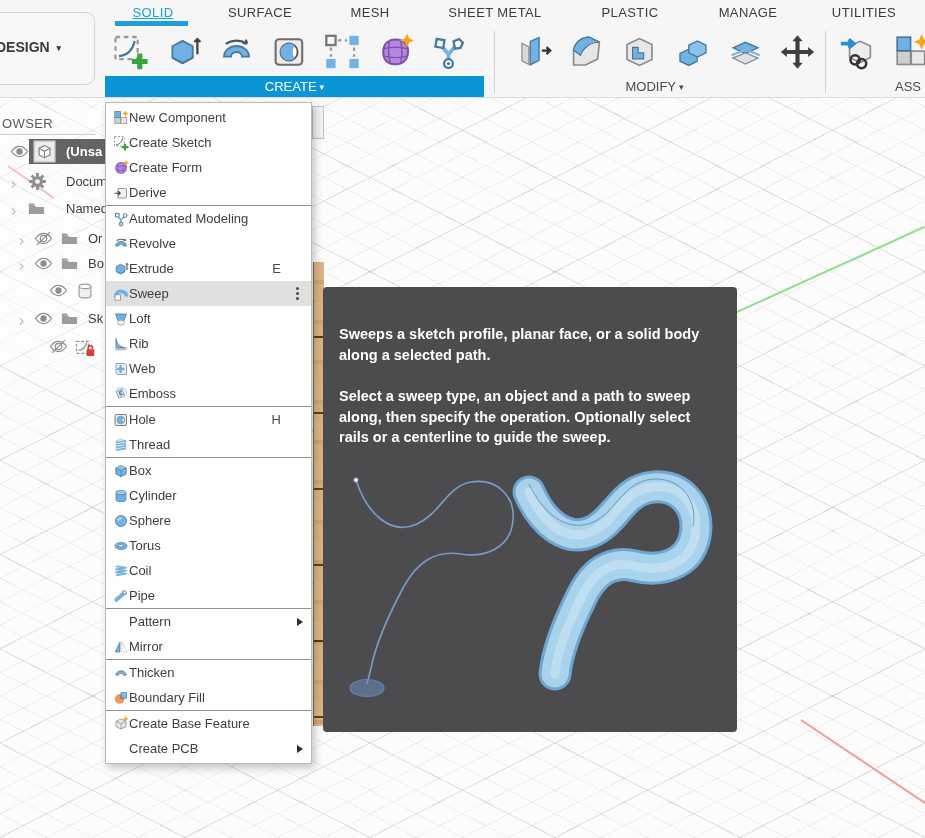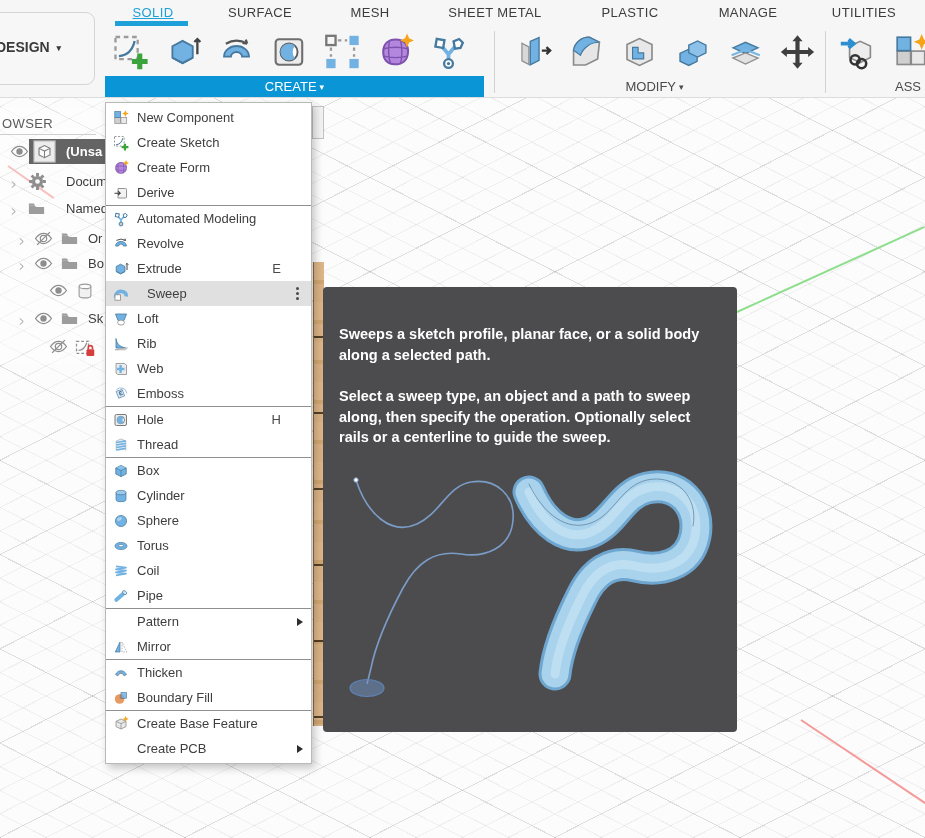--- a/index.html
+++ b/index.html
@@ -39,24 +39,24 @@
   .b-row{position:absolute;left:8px;width:105px;height:42px;}
   .b-row .lbl{position:absolute;top:5px;font-size:13px;color:#3d3d3d;white-space:nowrap;}
   .b-row .lbl.sel{color:#fff;font-weight:bold;}
   .b-ico{position:absolute;display:block;}
   .b-ico svg{width:100%;height:100%;}
   .b-hl{position:absolute;left:21px;top:0;width:84px;height:25px;background:#646464;}
   
   .menu{position:absolute;left:105px;top:102px;width:207px;background:#fff;border:1px solid #b9b9b9;
     box-sizing:border-box;padding:2px 0;z-index:10;box-shadow:3px 4px 8px rgba(0,0,0,.22);}
   .m-item{position:relative;height:25px;display:flex;align-items:center;padding-left:7px;}
-  .m-item.hl{background:#e0e0e0;gap:10px;}
+  .m-item.hl{background:#e0e0e0;}
   .mi-icon{width:16px;height:16px;display:block;flex:0 0 16px;}
   .mi-icon svg{width:100%;height:100%;}
-  .mi-label{margin-left:8px;font-size:13px;color:#3e3e3e;white-space:nowrap;}
+  .mi-label{margin-left:0;font-size:13px;color:#3e3e3e;white-space:nowrap;}
   .mi-short{position:absolute;right:30px;font-size:13px;color:#4a4a4a;}
   .mi-sub{position:absolute;right:8px;width:0;height:0;border-top:4.5px solid transparent;
     border-bottom:4.5px solid transparent;border-left:6px solid #2e2e2e;}
   .mi-kebab{position:absolute;right:12px;display:inline-flex;flex-direction:column;gap:2px;}
   .mi-kebab i{width:3px;height:3px;border-radius:50%;background:#4a4a4a;}
   .m-sep{height:1px;background:#909090;}
   .mini-scroll{position:absolute;left:312px;top:106px;width:12px;height:33px;background:#f2f2f2;
     border:1px solid #c2c2c2;box-sizing:border-box;z-index:9;}
   
   .tan-strip{position:absolute;left:313px;top:262px;width:11px;height:464px;z-index:5;

